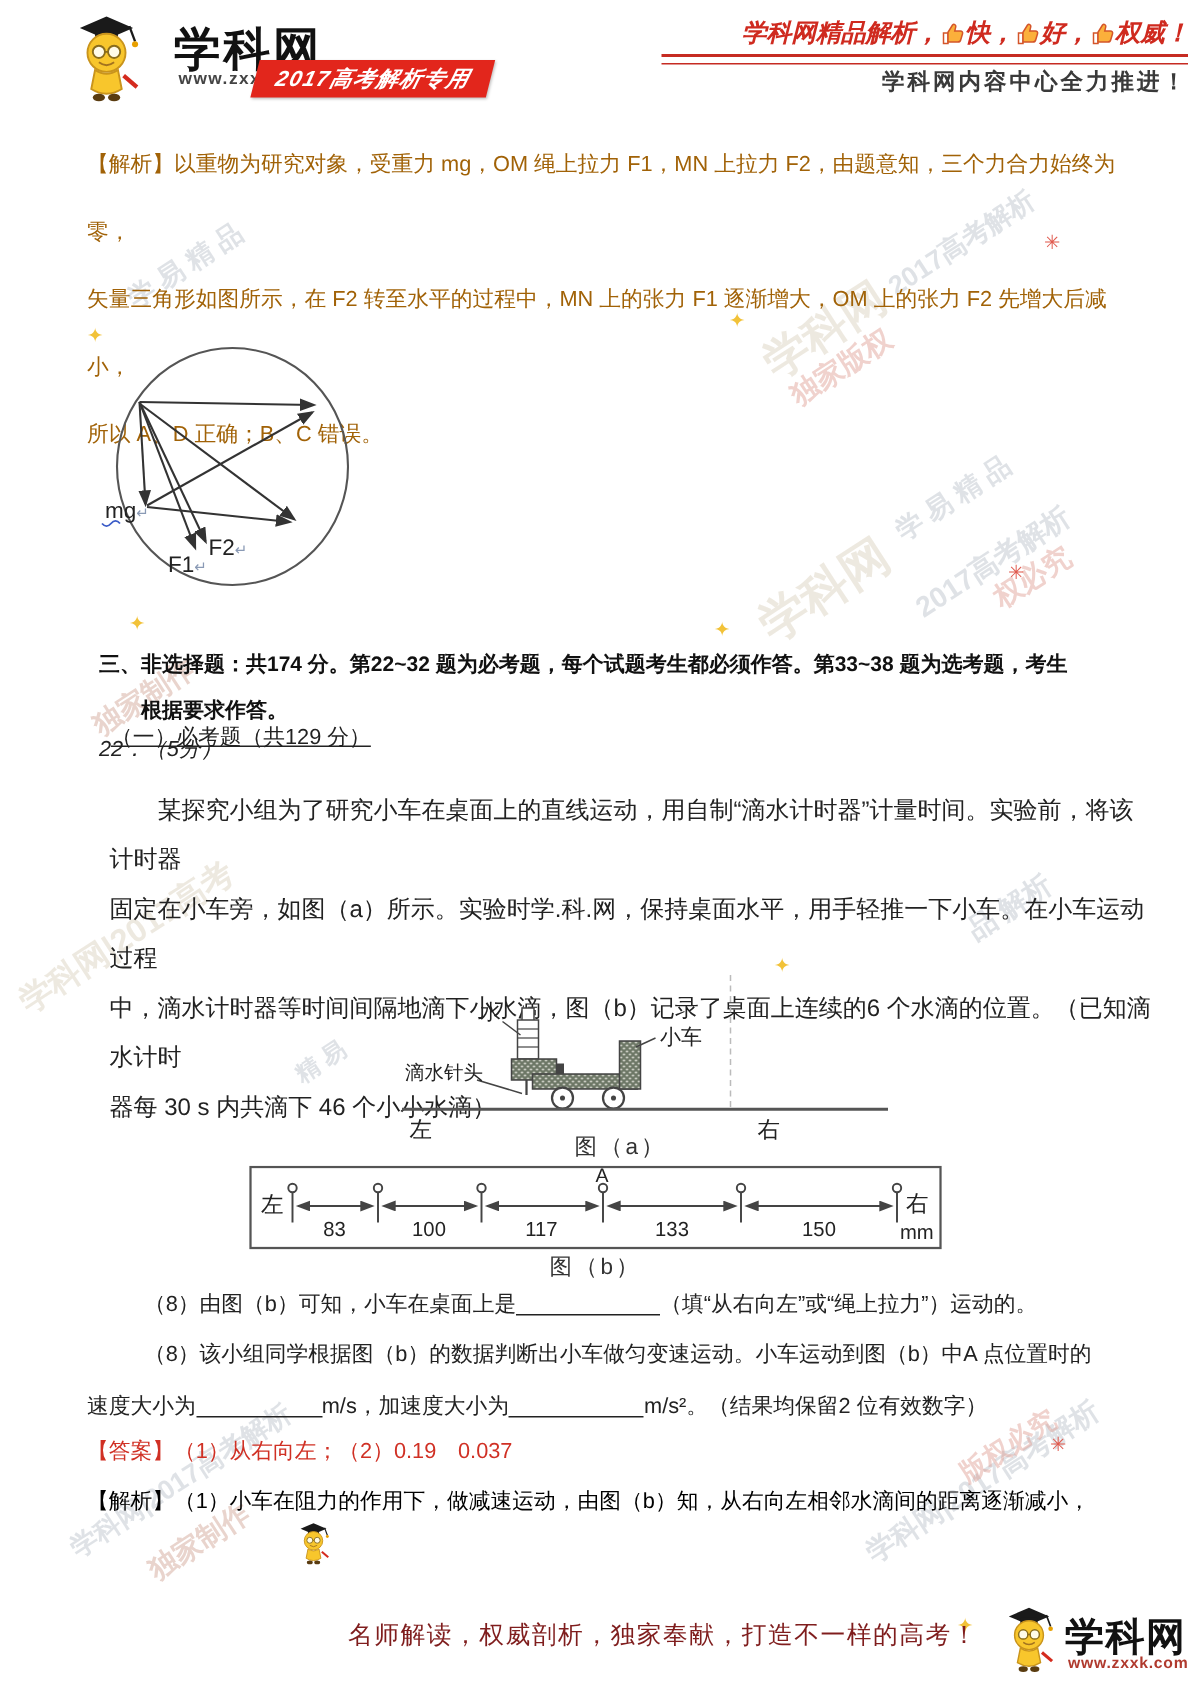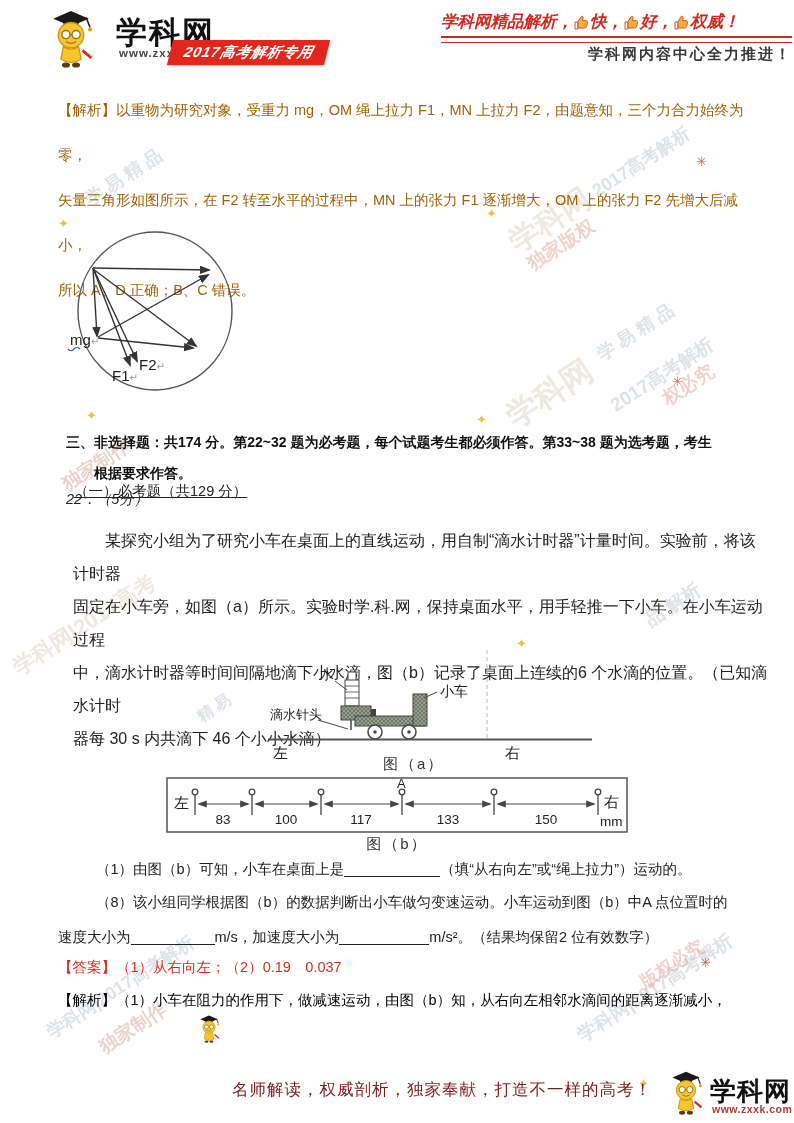--- a/index.html
+++ b/index.html
@@ -7,21 +7,21 @@
        font-family:"Liberation Sans","DejaVu Sans",sans-serif;color:#222;}
   .abs{position:absolute;}
   .pre{white-space:pre-line;}
   
   #logo-mascot{left:44px;top:6px;}
   #logo-title{left:116px;top:12px;font-size:31px;font-weight:bold;color:#111;letter-spacing:2px;}
   #logo-url{left:119px;top:47px;font-size:11.5px;font-weight:bold;color:#444;letter-spacing:1px;}
   #banner{left:170px;top:40px;background:#e2261c;padding:3px 14px;transform:skewX(-14deg);box-shadow:1px 1px 2px rgba(0,0,0,.25);}
   #banner span{display:inline-block;color:#fff;font-weight:bold;font-style:italic;font-size:14.5px;letter-spacing:1px;}
   #hdr-slogan{left:441px;top:11px;width:352px;color:#cf2a1f;font-weight:bold;font-style:italic;
-              font-size:16.5px;display:flex;align-items:center;gap:1px;}
+              font-size:16.5px;display:flex;align-items:center;gap:1px;justify-content:flex-end;}
   #hdr-underline{left:441px;top:36px;width:351px;height:4px;border-top:2px solid #c62b22;border-bottom:1px solid #c62b22;}
   #hdr-subtitle{left:441px;top:45px;width:351px;text-align:right;font-weight:bold;font-size:15px;color:#3a3a3a;letter-spacing:2px;}
   
   #analysis1{left:58px;top:88px;width:692px;color:#a16207;font-size:14.5px;line-height:45px;}
   #sec-heading{left:66px;top:396px;width:706px;font-weight:bold;font-size:14px;line-height:31px;color:#111;margin-top:31px;}
   #subsection{left:74px;top:482px;font-size:14.5px;text-decoration:underline;}
   #qnum{left:66px;top:490px;font-size:14.5px;font-style:italic;}
   #qbody{left:73px;top:524px;width:696px;font-size:16px;line-height:33px;}
   #q1{left:96px;top:860px;font-size:14.5px;}
   #q2a{left:96px;top:893px;font-size:14.5px;}
@@ -230,21 +230,21 @@
   </g>
   <text x="57" y="47" font-size="13.5" fill="#222" text-anchor="middle">83</text>
   <text x="120" y="47" font-size="13.5" fill="#222" text-anchor="middle">100</text>
   <text x="195" y="47" font-size="13.5" fill="#222" text-anchor="middle">117</text>
   <text x="282" y="47" font-size="13.5" fill="#222" text-anchor="middle">133</text>
   <text x="380" y="47" font-size="13.5" fill="#222" text-anchor="middle">150</text>
 </svg>
 <div id="figb-caption" class="abs">图（b）</div>
 
 <div id="q1" class="abs">
-  <span>（1）由图（b）可知，小车在桌面上是</span><span class="blank" style="width:96px"></span><span>（填“从右向左”或“绳上拉力”）运动的。</span>
+  <span>（8）由图（b）可知，小车在桌面上是</span><span class="blank" style="width:96px"></span><span>（填“从右向左”或“绳上拉力”）运动的。</span>
 </div>
 <div id="q2a" class="abs">（8）该小组同学根据图（b）的数据判断出小车做匀变速运动。小车运动到图（b）中A 点位置时的</div>
 <div id="q2b" class="abs">
   <span>速度大小为</span><span class="blank" style="width:84px"></span><span>m/s，加速度大小为</span><span class="blank" style="width:90px"></span><span>m/s²。（结果均保留2 位有效数字）</span>
 </div>
 
 <div id="answer" class="abs">【答案】（1）从右向左；（2）0.19　0.037</div>
 <div id="analysis2" class="abs">【解析】（1）小车在阻力的作用下，做减速运动，由图（b）知，从右向左相邻水滴间的距离逐渐减小，</div>
 
 <svg id="foot-mascot" class="abs" width="26" height="32" viewBox="0 0 40 52">

